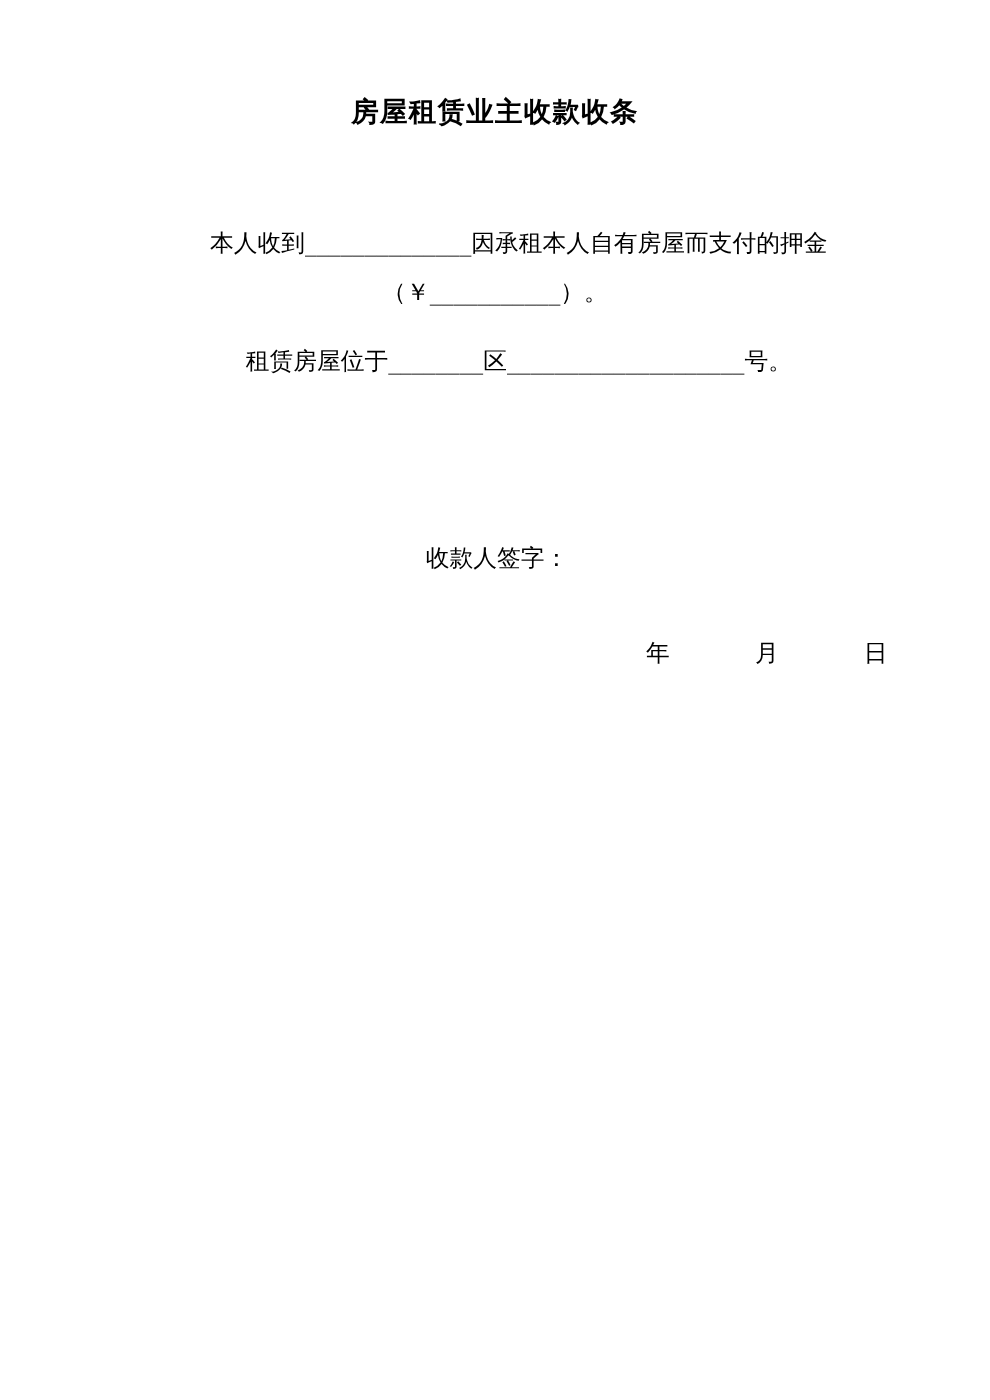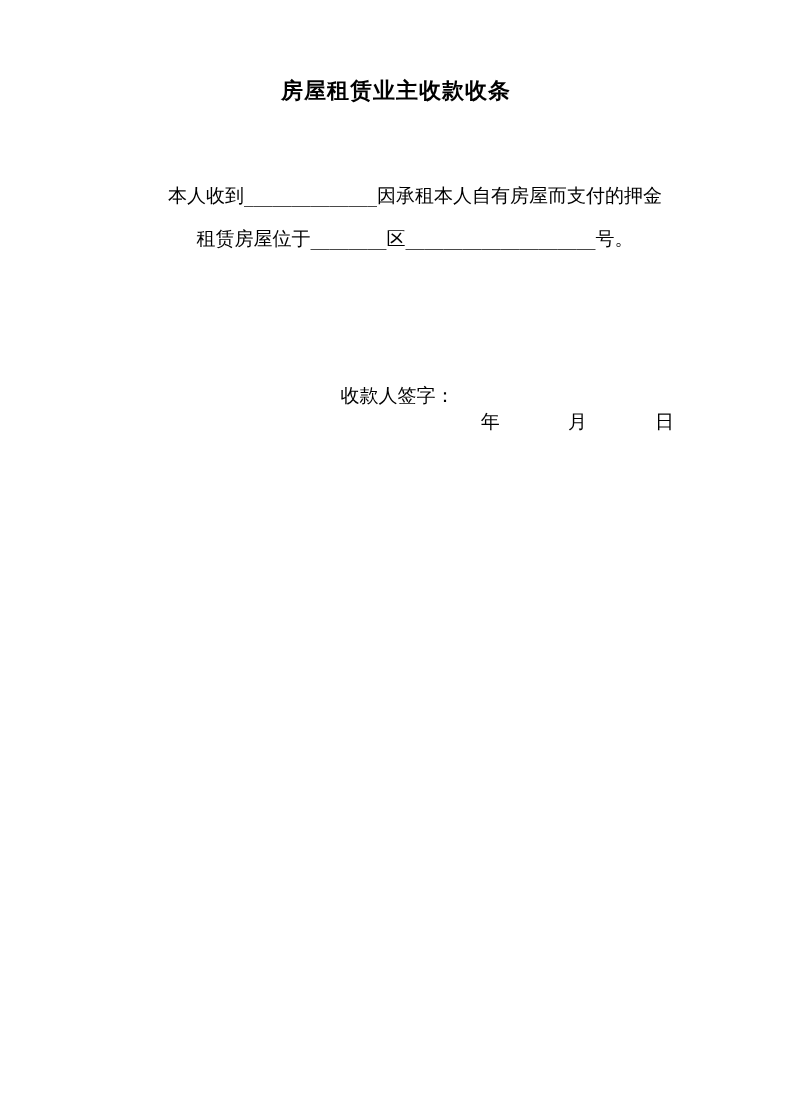--- a/index.html
+++ b/index.html
@@ -42,54 +42,56 @@
   }
   .para {
     margin: 0;
     text-indent: 38px;
     white-space: pre-wrap;
   }
   .para.cont {
     text-indent: 0;
   }
   .para2 {
-    margin: 4px;
+    margin: 16px;
     text-indent: 38px;
     white-space: pre-wrap;
   }
   .sign-line {
     margin-top: 125px;
     text-align: center;
     font-size: 19px;
     font-family: "DejaVu Serif", "Liberation Serif", serif;
     padding-right: 10px;
     padding-left: 13px;
   }
   .date-line {
+    margin-top: 50px;
     text-align: right;
-    padding-right: 118px;
+    padding-right: 82px;
     font-size: 19px;
     font-family: "DejaVu Serif", "Liberation Serif", serif;
   }
   .date-line span {
     display: inline-block;
   }
   .date-gap {
     width: 56px;
   }
 </style>
 </head>
 <body>
 
 <div class="page">
 
   <h1 class="doc-title">房屋租赁业主收款收条</h1>
 
   <div class="body-block">
     <p class="para">本人收到______________因承租本人自有房屋而支付的押金</p>
+    <p class="para cont">（￥___________）。</p>
     <p class="para2">租赁房屋位于________区____________________号。</p>
   </div>
 
   <div class="sign-line">收款人签字：</div>
 
   <div class="date-line">
     <span>年</span>
     <span class="date-gap"></span>
     <span>月</span>
     <span class="date-gap"></span>

